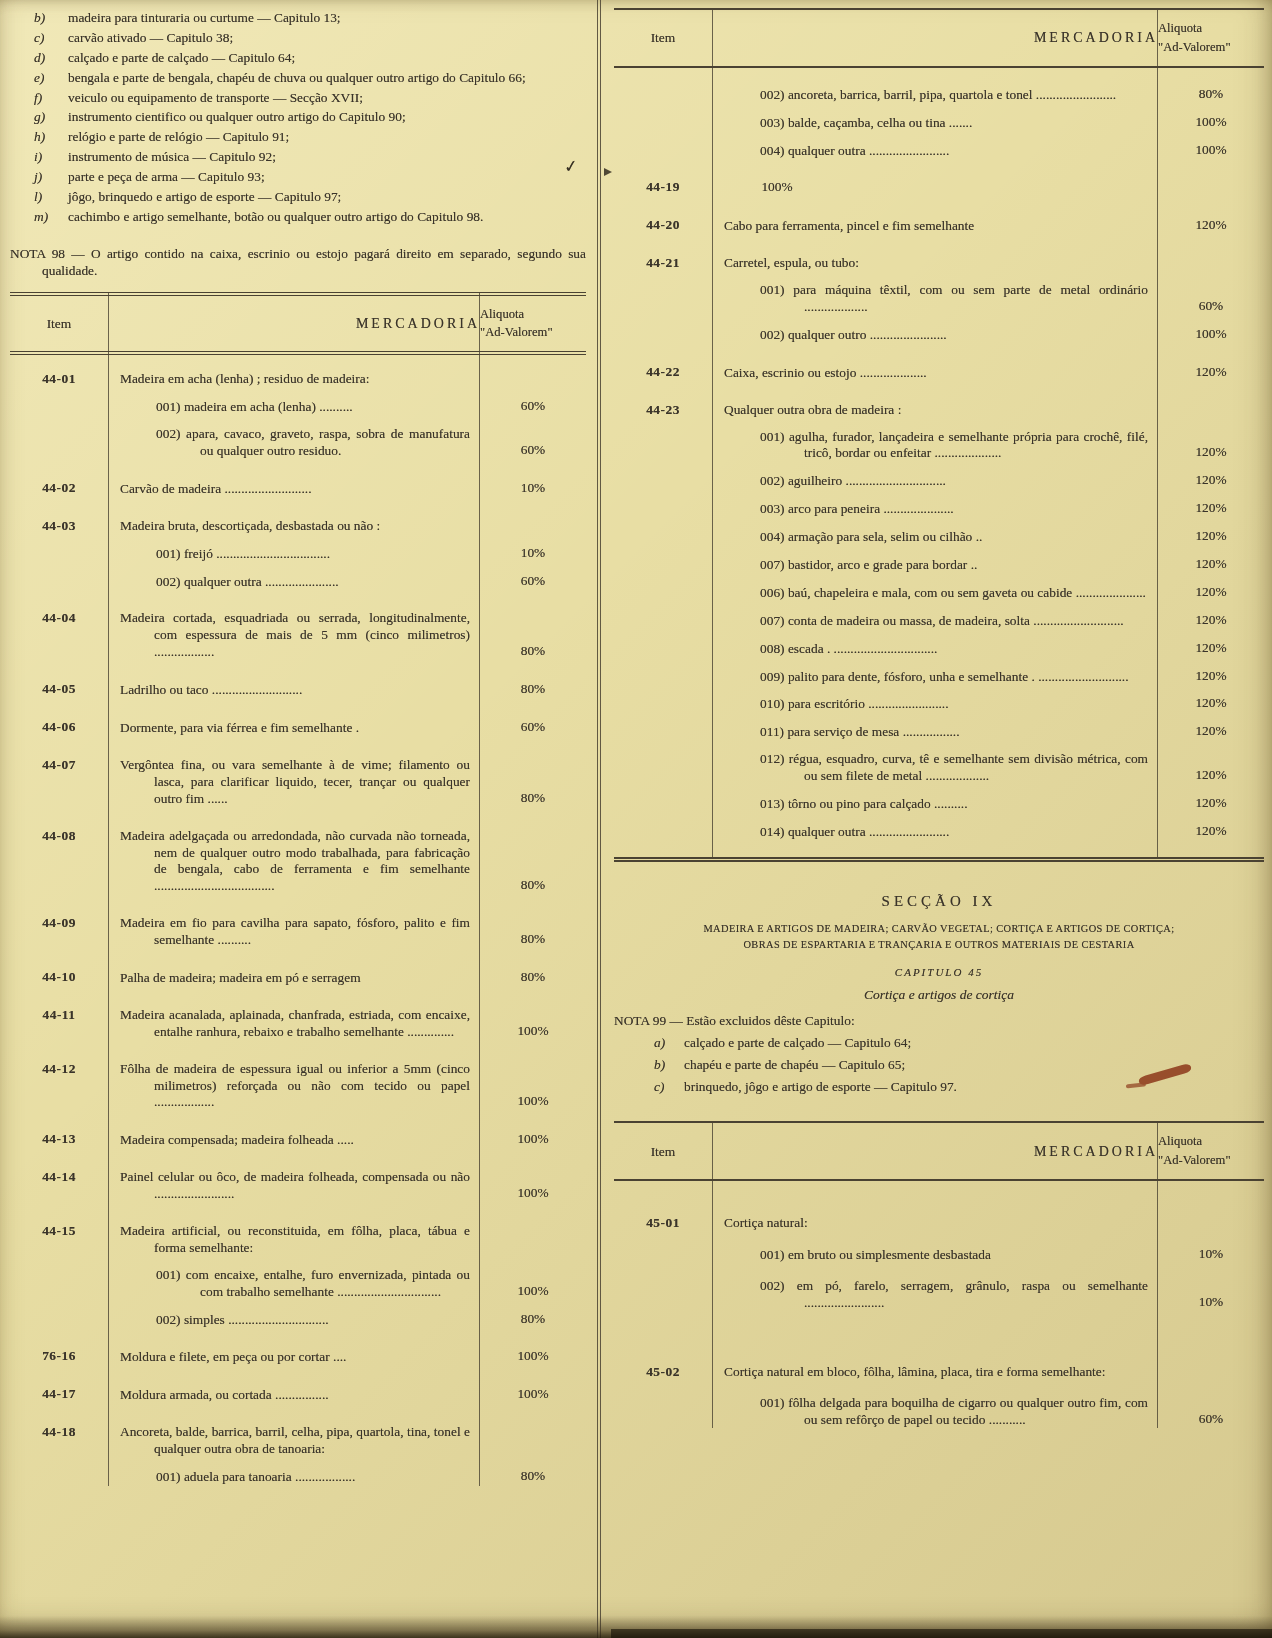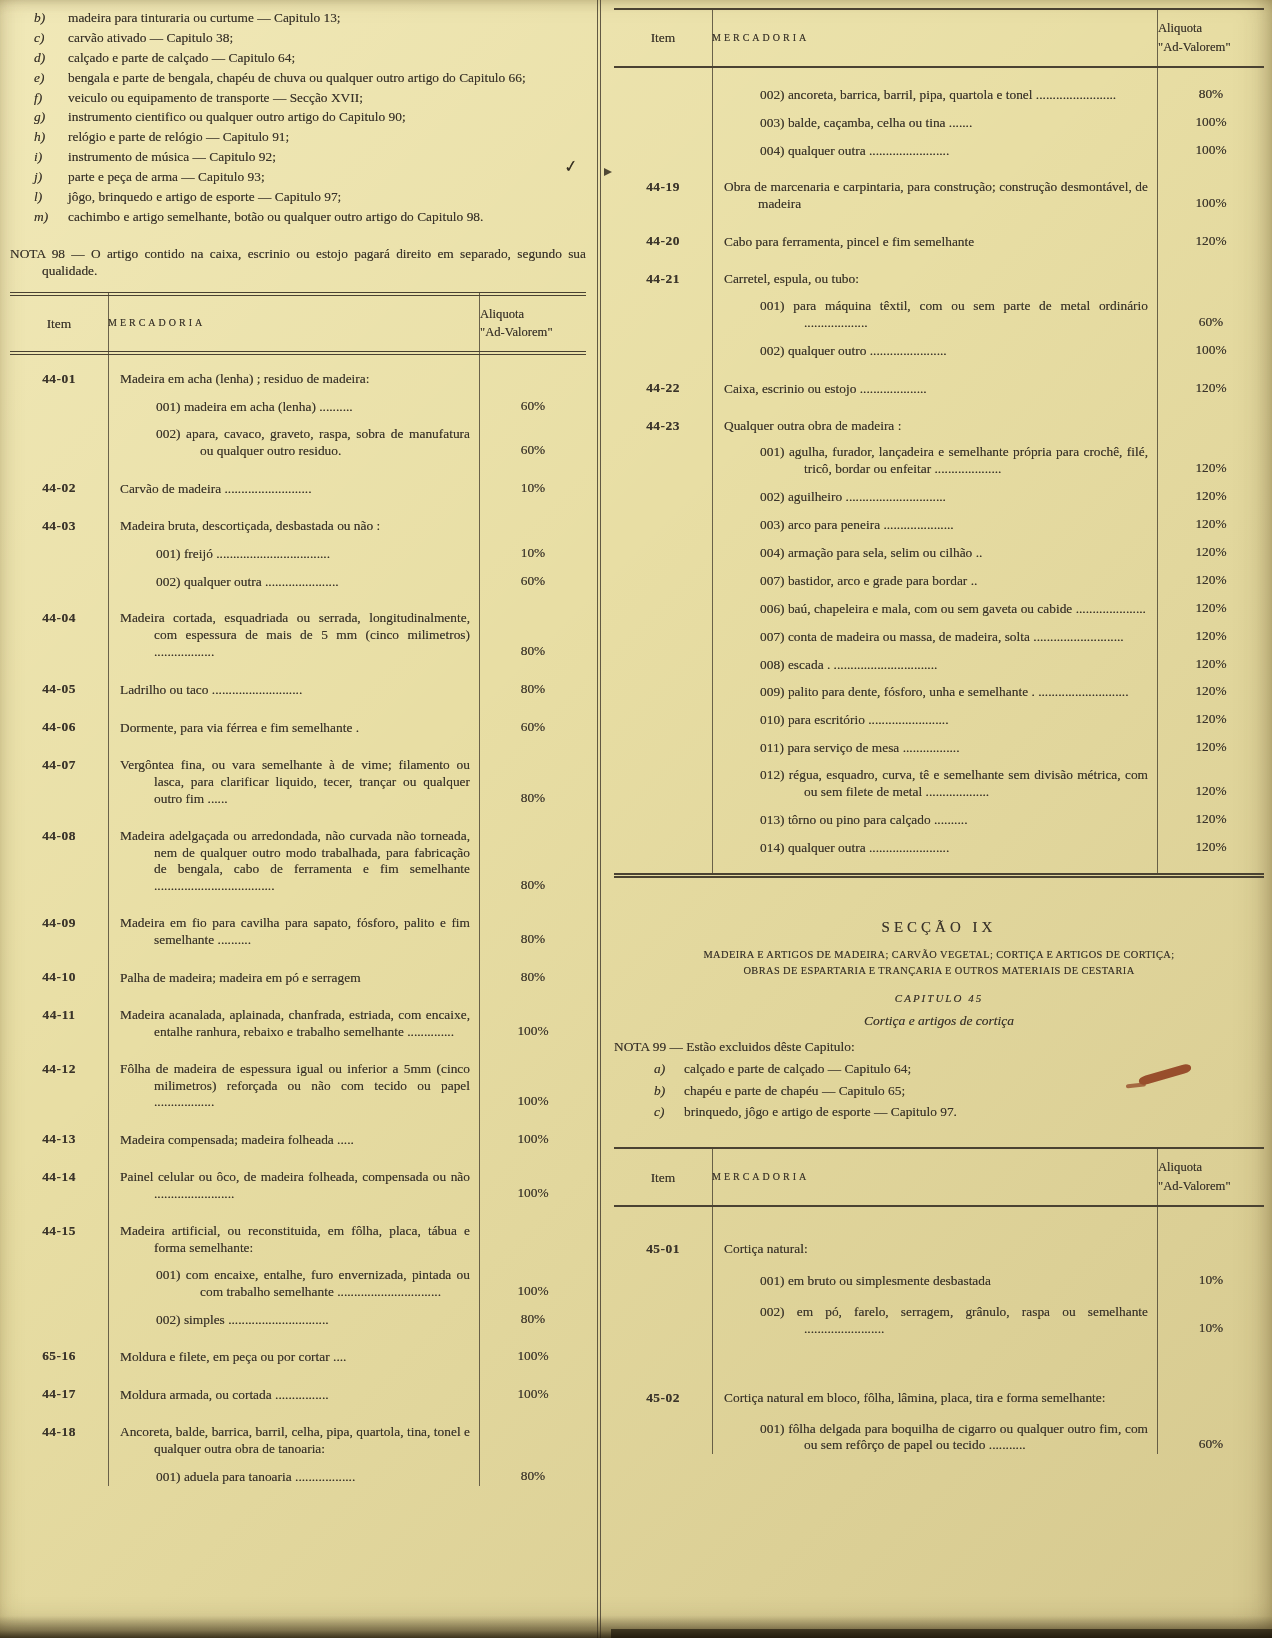--- a/index.html
+++ b/index.html
@@ -36,39 +36,39 @@
 
   
   .table{position:relative;margin-top:12px}
   .vline{position:absolute;top:0;bottom:0;width:1px;background:var(--line);opacity:.8;z-index:0}
   .vl1{left:98px}
   .vl2{right:106px}
   .t-head{display:flex;align-items:center;border-top:2px solid var(--line);
     border-bottom:2px solid var(--line);padding:9px 0;position:relative;z-index:1}
   .col-left .t-head{border-top:4px double var(--line);border-bottom:4px double var(--line)}
   .h-item{width:98px;text-align:center;font-size:13.5px}
-  .h-merc{flex:1;text-align:left;letter-spacing:3px;font-size:10px}
+  .h-merc{flex:1;text-align:right;letter-spacing:3px;font-size:14px}
   .h-aliq{width:106px;font-size:12.6px;line-height:1.5}
   .table-top{border-bottom:5px double var(--line)}
 
   .t-rows{display:flex;flex-direction:column;position:relative;z-index:1}
   .col-left .t-rows{gap:20px;padding-top:16px}
   .table-top .t-rows{gap:20px;padding:18px 0 16px}
   .table-bottom .t-rows{gap:52px;padding-top:34px}
   .t-row{display:flex;align-items:flex-start}
   .t-item{width:98px;flex-shrink:0;text-align:center;font-weight:bold;letter-spacing:.5px}
   .t-body{flex:1;display:flex;flex-direction:column;gap:10px;padding-left:12px}
   .table-bottom .t-body{gap:14px}
   .t-block{display:flex;align-items:flex-end}
   .t-text{flex:1;text-align:justify;padding-right:10px;padding-left:34px;text-indent:-34px}
   .t-block.indent .t-text{padding-left:80px;text-indent:-44px}
   .t-rate{width:106px;flex-shrink:0;text-align:center;padding-bottom:1px}
 
   
-  .sec{margin-top:40px;text-align:center}
+  .sec{margin-top:30px;text-align:center}
   .sec-title{font-size:15px;letter-spacing:4px;margin-bottom:10px}
   .sec-sub{font-size:10.4px;letter-spacing:.4px;line-height:1.6}
   .sec-chapter{font-style:italic;font-size:11px;letter-spacing:2px;margin-top:12px}
   .sec-chapsub{font-style:italic;font-size:13.5px;margin-top:6px}
   .sec-nota{text-align:left;margin-top:10px}
   .sec-list{margin-top:5px;text-align:left}
   .sec-list .li-row{padding-left:40px;margin-bottom:5px}
   .sec-list .li-letter{width:30px}
   .table-bottom{margin-top:26px}
 
@@ -306,21 +306,21 @@
                 <div class="t-text">001) com encaixe, entalhe, furo envernizada, pintada ou com trabalho semelhante ...............................</div>
                 <div class="t-rate">100%</div>
               </div>
               <div class="t-block indent">
                 <div class="t-text">002) simples ..............................</div>
                 <div class="t-rate">80%</div>
               </div>
             </div>
           </div>
           <div class="t-row">
-            <div class="t-item">65-16</div>
+            <div class="t-item">76-16</div>
             <div class="t-body">
               <div class="t-block">
                 <div class="t-text">Moldura e filete, em peça ou por cortar ....</div>
                 <div class="t-rate">100%</div>
               </div>
             </div>
           </div>
           <div class="t-row">
             <div class="t-item">44-17</div>
             <div class="t-body">
@@ -377,21 +377,20 @@
               <div class="t-block indent">
                 <div class="t-text">004) qualquer outra ........................</div>
                 <div class="t-rate">100%</div>
               </div>
             </div>
           </div>
           <div class="t-row">
             <div class="t-item">44-19</div>
             <div class="t-body">
               <div class="t-block">
-                <div class="t-text">Obra de marcenaria e carpintaria, para construção; construção desmontável, de madeira</div>
                 <div class="t-rate">100%</div>
               </div>
             </div>
           </div>
           <div class="t-row">
             <div class="t-item">44-20</div>
             <div class="t-body">
               <div class="t-block">
                 <div class="t-text">Cabo para ferramenta, pincel e fim semelhante</div>
                 <div class="t-rate">120%</div>

